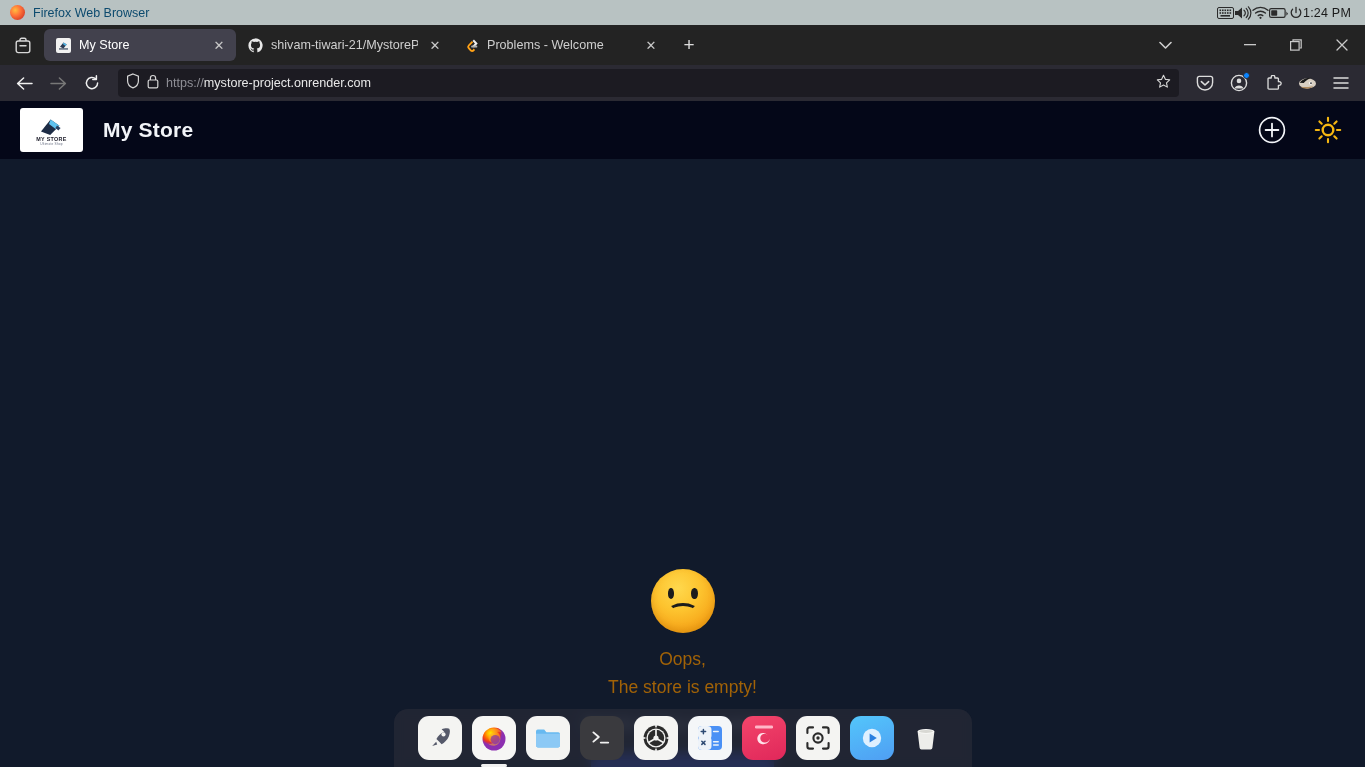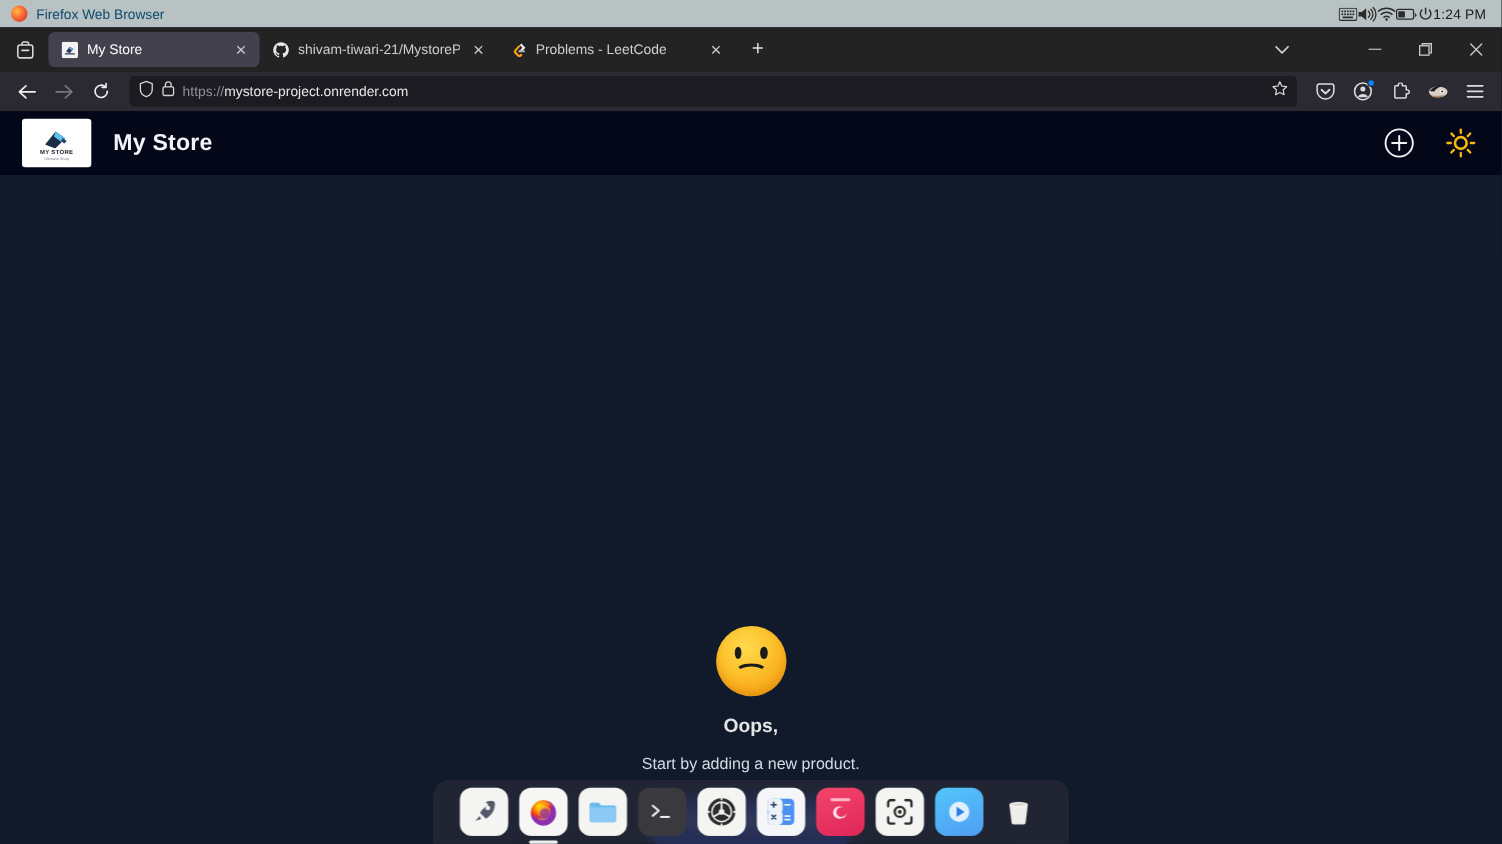--- a/index.html
+++ b/index.html
@@ -191,22 +191,22 @@
     position: absolute; left: 17px; bottom: 13px;
     width: 30px; height: 17px;
     border: 3.4px solid #1c1c1c;
     border-radius: 50%;
     border-top-color: transparent;
     border-left-color: transparent;
     border-right-color: transparent;
     transform: rotate(180deg);
   }
   .oops-line {
-    font-size: 17.5px; font-weight: bold;
-    color: #e5e5e5; line-height: 28px;
+    font-size: 17.5px; font-weight: normal;
+    color: #a16207; line-height: 28px;
   }
   .empty-hint {
     font-size: 14.6px; color: #d4dae6;
     margin-top: 14px;
   }
   .cta {
     display: inline-block;
     margin-top: 22px;
     background: #2b4ae0;
     color: #ffffff;
@@ -341,21 +341,21 @@
     </div>
 
     <div class="tab tab-3">
       <span class="tab-favicon">
         <svg width="15" height="15" viewBox="0 0 16 16">
             <path d="M10.6 1.6l-1.5 1.6 2.5 2.6-2.5 2.6 1.5 1.6 4-4.2z" fill="#f0f0f0"></path>
             <path d="M8.4 3.2L4.3 7.5a2.9 2.9 0 000 4l2.4 2.5c1.1 1.1 2.9 1.1 4 0l1.1-1.2-1.5-1.5-1 1.1a1 1 0 01-1.4 0L5.8 10a1 1 0 010-1.4l4-4.2z" fill="#ffa116"></path>
             <rect x="7.6" y="8.1" width="6.6" height="2.1" rx="1" fill="#b3b3b3"></rect>
           </svg>
       </span>
-      <span class="tab-title">Problems - LeetCode</span>
+      <span class="tab-title">Problems - Welcome</span>
       <span class="tab-close">✕</span>
     </div>
 
     <div class="newtab">+</div>
 
     <div class="wincontrols">
       <div class="tablist-btn">
         <svg width="13" height="9" viewBox="0 0 13 9">
             <path d="M1 1.5l5.5 5.5L12 1.5" stroke="#cfcfcf" stroke-width="1.6" fill="none" stroke-linecap="round" stroke-linejoin="round"></path>
           </svg>
@@ -494,20 +494,21 @@
     </div>
 
 
     <div class="empty-state">
       <div class="sad-face">
         <span class="eye l"></span>
         <span class="eye r"></span>
         <span class="frown"></span>
       </div>
       <div class="oops-line">Oops,</div>
+      <div class="oops-line">The store is empty!</div>
       <div class="empty-hint">Start by adding a new product.</div>
       <button class="cta">Create New Product</button>
     </div>
 
     <div class="dock">
 
       <div class="dock-item d-white">
         <svg width="26" height="26" viewBox="0 0 26 26">
           <path d="M14.6 4.2c3.4-1.4 6.6-1.2 7.6-.4 1 1 1 4.2-.4 7.6-1.4 3.4-4.4 6.2-7.2 7.8l-2.6-2.6-2.6-2.6c1.6-2.8 4.4-5.8 7.8-7.2z" fill="#55596a"></path>
           <circle cx="16.5" cy="9.4" r="2.1" fill="#f4f4f2"></circle>

